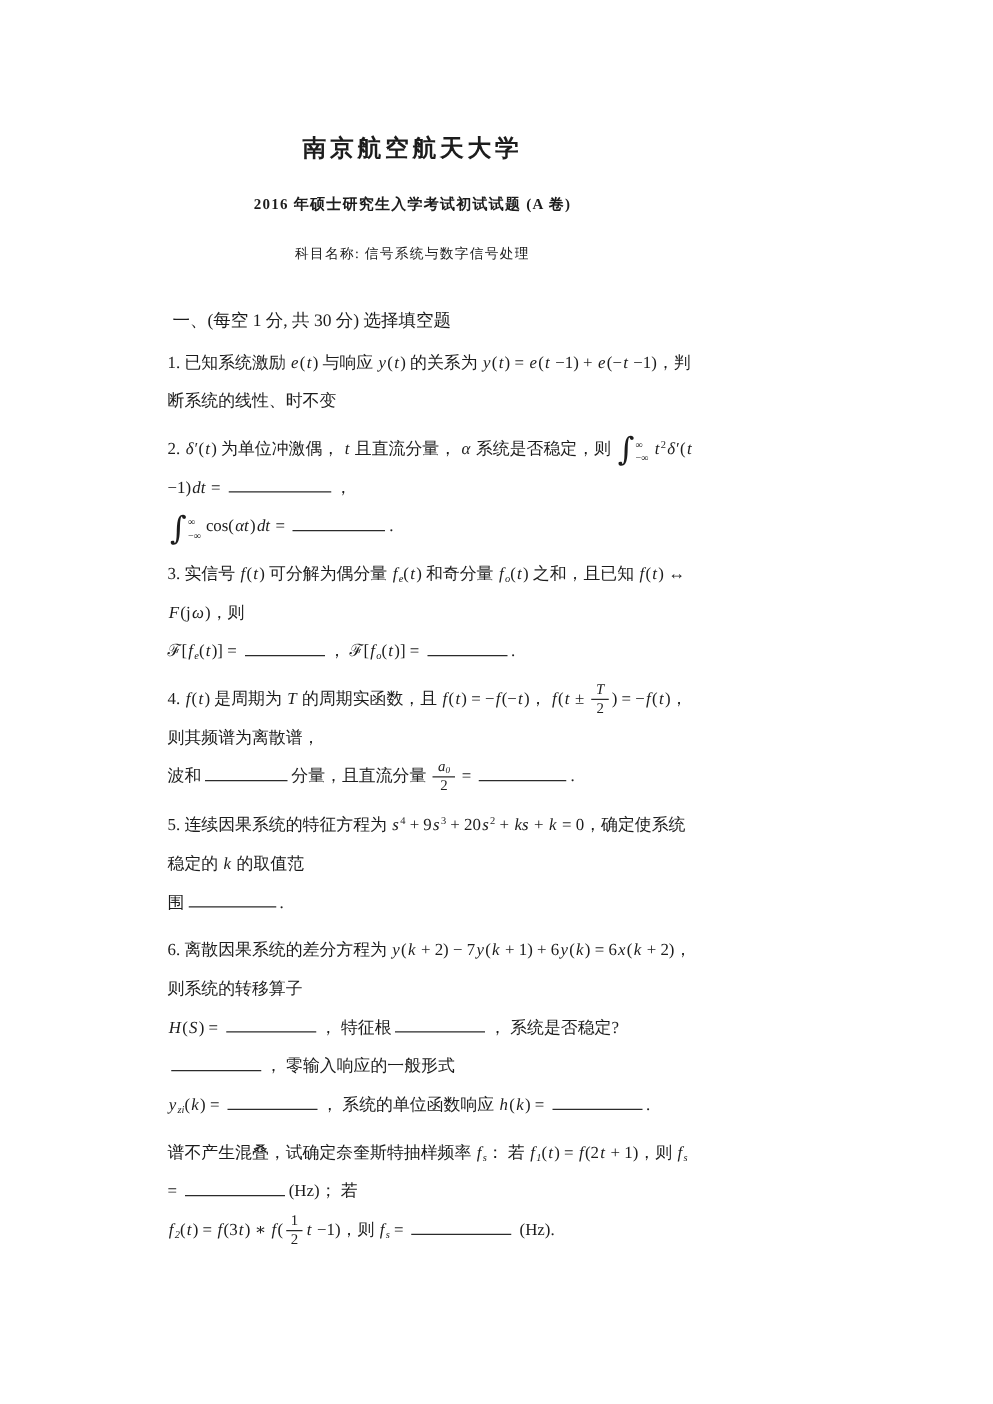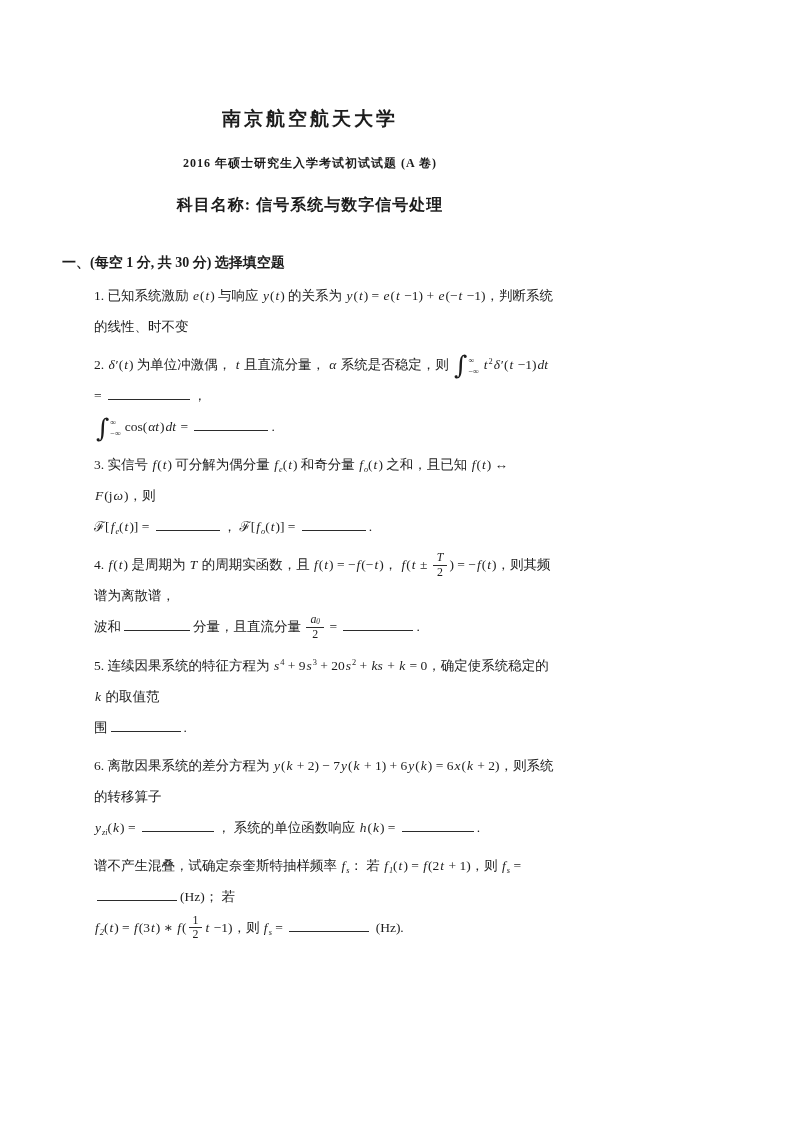--- a/index.html
+++ b/index.html
@@ -5,27 +5,27 @@
   * { margin: 0; padding: 0; box-sizing: border-box; }
   html, body { background: #ffffff; }
   body {
     width: 794px; height: 1123px;
     font-family: "Liberation Serif", "DejaVu Serif", serif;
     color: #1c1c1c;
     overflow: hidden;
   }
   .page {
     width: 654px; height: 1123px;
-    padding: 106px 96px 0 62px;
+    padding: 106px 96px 0 102px;
   }
   .title-block { text-align: center; }
   .t-univ  { font-size: 19px; font-weight: bold; letter-spacing: 3px; margin-bottom: 23px; }
   .t-exam  { font-size: 12px; font-weight: bold; letter-spacing: 1px; margin-bottom: 23px; }
-  .t-subj  { font-size: 16px; font-weight: bold; letter-spacing: 1px; margin-bottom: 38px; }
-  .section-heading { font-size: 14px; font-weight: bold; margin-bottom: 8px; }
+  .t-subj  { font-size: 11px; font-weight: normal; letter-spacing: 1px; margin-bottom: 38px; }
+  .section-heading { font-size: 14px; font-weight: normal; margin-bottom: 8px; margin-left: 36px; }
   .question { margin-bottom: 7px; }
   .qline { line-height: 2.3; font-size: 13.5px; margin-left: 32px; }
   .t  { }
   .m  { font-style: italic; padding: 0 1px; }
   .sb { font-size: 0.62em; font-style: italic; vertical-align: -0.3em; }
   .sp { font-size: 0.62em; vertical-align: 0.55em; }
   .blank {
     display: inline-block;
     border-bottom: 1px solid #2b2b2b;
     height: 0.95em;
@@ -89,20 +89,21 @@
       <div class="question">
         <div class="qline"><span class="t">4.  </span><span class="m">f</span><span class="t">(</span><span class="m">t</span><span class="t">) 是周期为 </span><span class="m">T</span><span class="t"> 的周期实函数，且 </span><span class="m">f</span><span class="t">(</span><span class="m">t</span><span class="t">) = −</span><span class="m">f</span><span class="t">(−</span><span class="m">t</span><span class="t">)， </span><span class="m">f</span><span class="t">(</span><span class="m">t</span><span class="t"> ± </span><span class="frac"><span class="num m">T</span><span class="den">2</span></span><span class="t">) = −</span><span class="m">f</span><span class="t">(</span><span class="m">t</span><span class="t">)，则其频谱为离散谱，</span></div>
         <div class="qline"><span class="t">波和</span><span class="blank" style="width: 66px;"></span><span class="t">分量，且直流分量 </span><span class="frac"><span class="num m">a<span class="sb">0</span></span><span class="den">2</span></span><span class="t"> = </span><span class="blank" style="width: 70px;"></span><span class="t">.</span></div>
       </div>
       <div class="question">
         <div class="qline"><span class="t">5.  连续因果系统的特征方程为 </span><span class="m">s</span><span class="sp">4</span><span class="t"> + 9</span><span class="m">s</span><span class="sp">3</span><span class="t"> + 20</span><span class="m">s</span><span class="sp">2</span><span class="t"> + </span><span class="m">ks</span><span class="t"> + </span><span class="m">k</span><span class="t"> = 0，确定使系统稳定的 </span><span class="m">k</span><span class="t"> 的取值范</span></div>
         <div class="qline"><span class="t">围</span><span class="blank" style="width: 70px;"></span><span class="t">.</span></div>
       </div>
       <div class="question">
         <div class="qline"><span class="t">6.  离散因果系统的差分方程为 </span><span class="m">y</span><span class="t">(</span><span class="m">k</span><span class="t"> + 2) − 7</span><span class="m">y</span><span class="t">(</span><span class="m">k</span><span class="t"> + 1) + 6</span><span class="m">y</span><span class="t">(</span><span class="m">k</span><span class="t">) = 6</span><span class="m">x</span><span class="t">(</span><span class="m">k</span><span class="t"> + 2)，则系统的转移算子</span></div>
+        <div class="qline"><span class="m">H</span><span class="t">(</span><span class="m">S</span><span class="t">) = </span><span class="blank" style="width: 72px;"></span><span class="t">， 特征根</span><span class="blank" style="width: 72px;"></span><span class="t">， 系统是否稳定? </span><span class="blank" style="width: 72px;"></span><span class="t">， 零输入响应的一般形式</span></div>
         <div class="qline"><span class="m">y</span><span class="sb">zi</span><span class="t">(</span><span class="m">k</span><span class="t">) = </span><span class="blank" style="width: 72px;"></span><span class="t">， 系统的单位函数响应 </span><span class="m">h</span><span class="t">(</span><span class="m">k</span><span class="t">) = </span><span class="blank" style="width: 72px;"></span><span class="t">.</span></div>
       </div>
       <div class="question">
         <div class="qline"><span class="t">谱不产生混叠，试确定奈奎斯特抽样频率 </span><span class="m">f</span><span class="sb">s</span><span class="t">： 若 </span><span class="m">f</span><span class="sb">1</span><span class="t">(</span><span class="m">t</span><span class="t">) = </span><span class="m">f</span><span class="t">(2</span><span class="m">t</span><span class="t"> + 1)，则 </span><span class="m">f</span><span class="sb">s</span><span class="t"> = </span><span class="blank" style="width: 80px;"></span><span class="t">(Hz)； 若</span></div>
         <div class="qline"><span class="m">f</span><span class="sb">2</span><span class="t">(</span><span class="m">t</span><span class="t">) = </span><span class="m">f</span><span class="t">(3</span><span class="m">t</span><span class="t">) ∗ </span><span class="m">f</span><span class="t">(</span><span class="frac"><span class="num">1</span><span class="den">2</span></span><span class="m">t</span><span class="t"> −1)，则 </span><span class="m">f</span><span class="sb">s</span><span class="t"> = </span><span class="blank" style="width: 80px;"></span><span class="t"> (Hz).</span></div>
       </div>
     </div>
 </div>
 
 </body></html>

